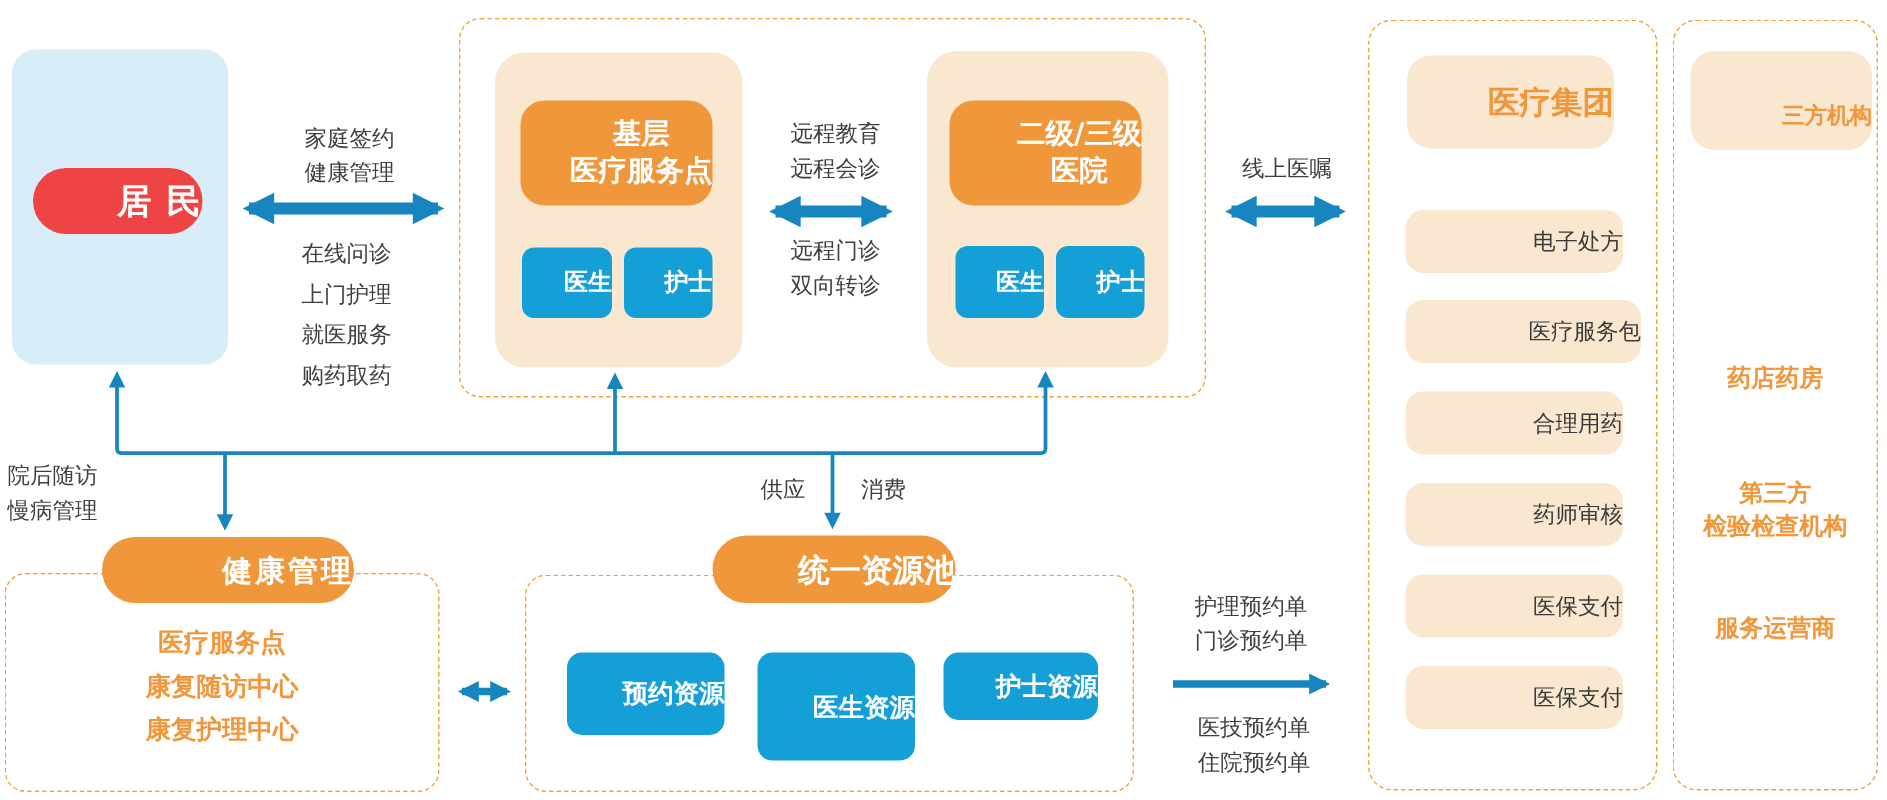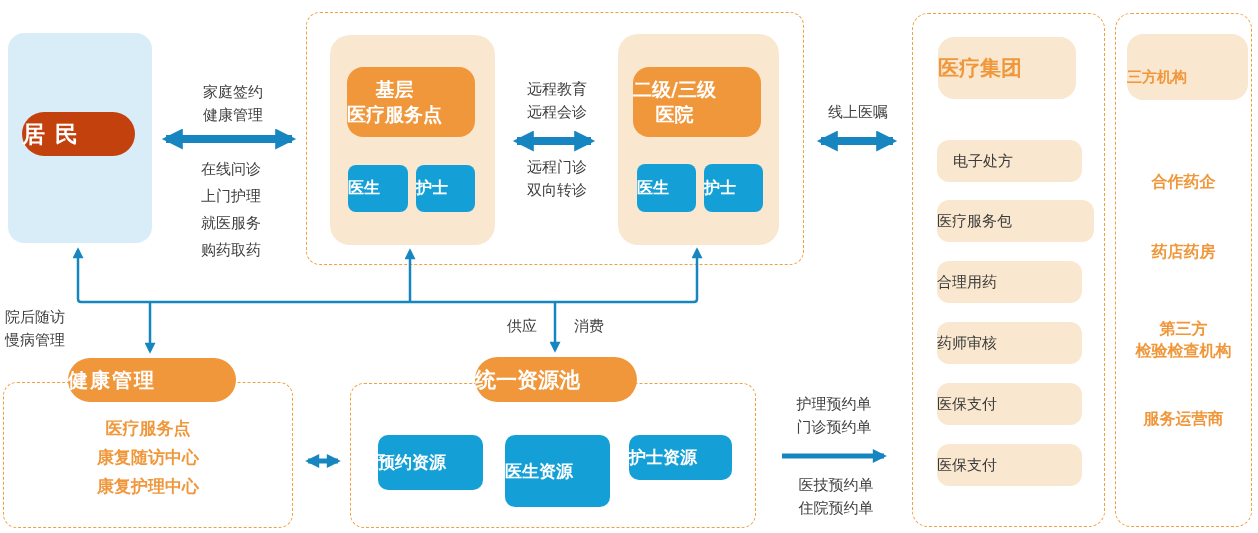--- a/index.html
+++ b/index.html
@@ -3,35 +3,35 @@
 <meta charset="utf-8">
 <style>
   html,body{margin:0;padding:0;background:#ffffff;}
   #canvas{
     position:relative;width:1258px;height:533px;background:#ffffff;
     font-family:"DejaVu Sans","Liberation Sans",sans-serif;overflow:hidden;
   }
   .abs{position:absolute;box-sizing:border-box;}
   .dashed{border:1.5px dashed #F2A03C;border-radius:14px;}
   .beige{background:#F9E8CF;border-radius:14px;}
-  .center{display:flex;align-items:center;justify-content:flex-start;text-align:center;}
+  .center{display:flex;align-items:center;justify-content:flex-end;text-align:center;}
   .orangePill{background:#F0973B;color:#ffffff;font-weight:bold;white-space:pre-line;}
   .blueBox{background:#14A0D6;color:#ffffff;font-weight:bold;border-radius:8px;}
   .lbl{color:#3F3F3F;font-size:15px;white-space:pre-line;text-align:center;}
   .orangeTxt{color:#F0973B;font-weight:bold;white-space:pre-line;text-align:center;}
   .groupItem{background:#F9E8CF;border-radius:12px;color:#3A3A3A;font-size:15px;}
   svg{position:absolute;left:0;top:0;pointer-events:none;}
 </style>
 </head>
 <body>
 
 <div id="canvas">
 
   <div class="abs" style="left:8px;top:33px;width:144px;height:210px;background:#D9EDF9;border-radius:16px;"></div>
-  <div class="abs center orangePill" style="left:22px;top:112px;width:113px;height:44px;background:#c2410c;border-radius:22px;font-size:23px;letter-spacing:1px;">居 民</div>
+  <div class="abs center orangePill" style="left:22px;top:112px;width:113px;height:44px;background:#ef4444;border-radius:22px;font-size:23px;letter-spacing:1px;">居 民</div>
 
   <div class="abs dashed" style="left:306px;top:12px;width:498px;height:253px;"></div>
 
   <div class="abs beige" style="left:330px;top:35px;width:165px;height:210px;border-radius:20px;"></div>
   <div class="abs center orangePill" style="left:347px;top:67px;width:128px;height:70px;border-radius:16px;font-size:19px;line-height:1.3;">基层
 医疗服务点</div>
   <div class="abs center blueBox" style="left:348px;top:165px;width:60px;height:47px;font-size:16px;">医生</div>
   <div class="abs center blueBox" style="left:416px;top:165px;width:59px;height:47px;font-size:16px;">护士</div>
 
   <div class="abs beige" style="left:618px;top:34px;width:161px;height:211px;border-radius:20px;"></div>
@@ -48,21 +48,20 @@
   <div class="abs center groupItem" style="left:937px;top:200px;width:157px;height:42px;">医疗服务包</div>
   <div class="abs center groupItem" style="left:937px;top:261px;width:145px;height:42px;">合理用药</div>
   <div class="abs center groupItem" style="left:937px;top:322px;width:145px;height:42px;">药师审核</div>
   <div class="abs center groupItem" style="left:937px;top:383px;width:145px;height:42px;">医保支付</div>
   <div class="abs center groupItem" style="left:937px;top:444px;width:145px;height:42px;">医保支付</div>
 
   <div class="abs dashed" style="left:1115px;top:13px;width:137px;height:514px;border-radius:16px;"></div>
   <div class="abs center beige" style="left:1127px;top:34px;width:121px;height:66px;border-radius:16px;">
     <span class="orangeTxt" style="font-size:15px;margin-top:20px;">三方机构</span>
   </div>
-  <div class="abs orangeTxt" style="left:1115px;top:172px;width:137px;font-size:16px;">合作药企</div>
   <div class="abs orangeTxt" style="left:1115px;top:242px;width:137px;font-size:16px;">药店药房</div>
   <div class="abs orangeTxt" style="left:1115px;top:318px;width:137px;font-size:16px;line-height:22px;">第三方
 检验检查机构</div>
   <div class="abs orangeTxt" style="left:1115px;top:409px;width:137px;font-size:16px;">服务运营商</div>
 
   <div class="abs dashed" style="left:3px;top:382px;width:290px;height:146px;"></div>
   <div class="abs center orangePill" style="left:68px;top:358px;width:168px;height:44px;border-radius:22px;font-size:20px;letter-spacing:2px;">健康管理</div>
   <div class="abs orangeTxt" style="left:3px;top:417px;width:290px;font-size:17px;">医疗服务点</div>
   <div class="abs orangeTxt" style="left:3px;top:446px;width:290px;font-size:17px;">康复随访中心</div>
   <div class="abs orangeTxt" style="left:3px;top:475px;width:290px;font-size:17px;">康复护理中心</div>

